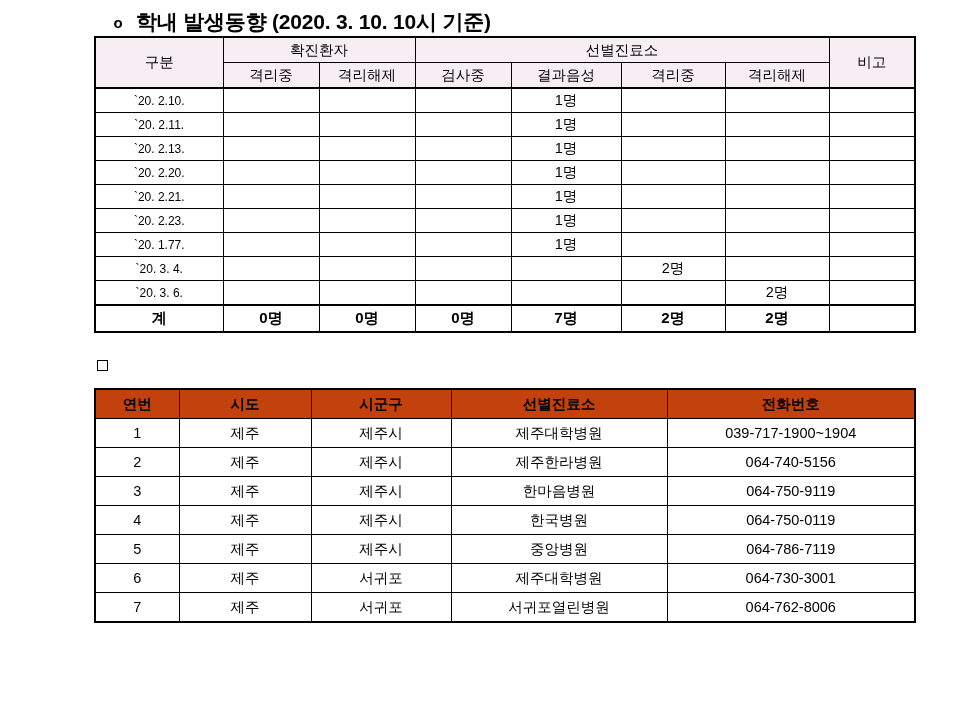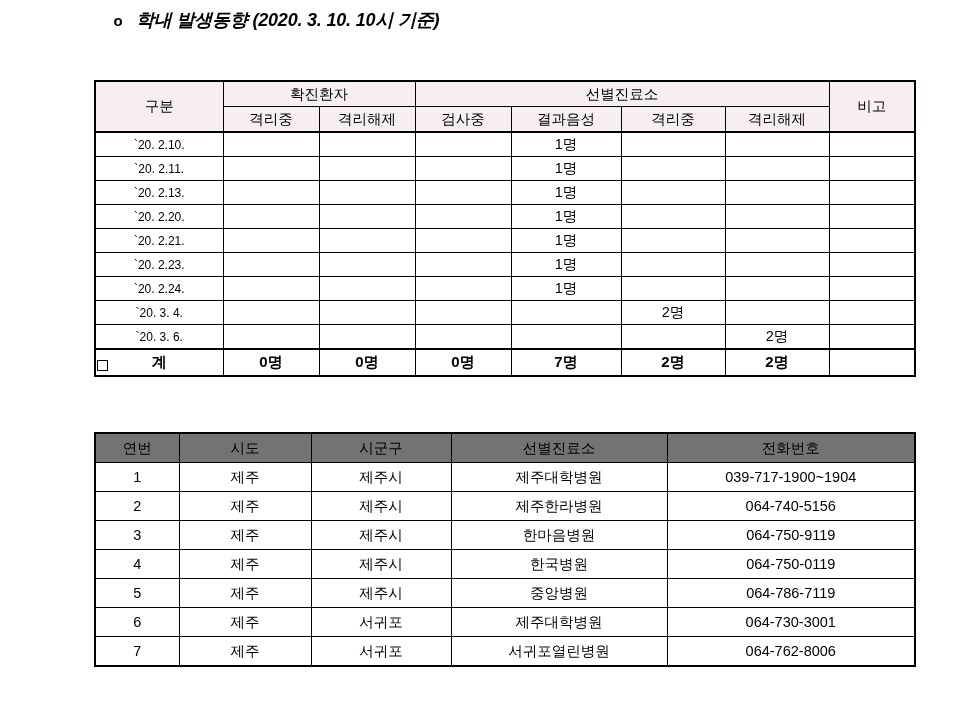--- a/index.html
+++ b/index.html
@@ -37,44 +37,42 @@
   }
   .bullet-sq {
     width: 11px;
     height: 11px;
     border: 1.6px solid #000;
     display: inline-block;
     box-sizing: border-box;
     margin-left: 3px;
   }
   .heading-text {
-    font-size: 18px;
+    font-size: 21px;
     font-weight: bold;
     letter-spacing: -0.2px;
     white-space: nowrap;
-    font-style: italic;
   }
 
   #heading-trend { position: absolute; left: 110px; top: 8px; }
   #heading-clinic { position: absolute; left: 94px; top: 360px; }
   #note-1 { position: absolute; left: 94px; top: 628px; }
   #note-2 { position: absolute; left: 94px; top: 662px; }
   .note-text {
     font-size: 15.5px;
     font-weight: bold;
     letter-spacing: -0.3px;
     white-space: nowrap;
   }
 
   
   table {
     border-collapse: collapse;
     font-size: 14px;
     table-layout: fixed;
-    margin-top: 44px;
   }
   table td, table th {
     border: 1px solid #000000;
     text-align: center;
     padding: 0;
     font-weight: normal;
     background: #ffffff;
   }
 
   
@@ -105,24 +103,24 @@
 
   
   #clinic-table {
     position: absolute;
     left: 94px;
     top: 388px;
     width: 820px;
     border: 2px solid #000;
   }
   #clinic-table th {
-    background: #737373;
+    background: #c2410c;
     font-size: 14.5px;
     height: 28px;
-    font-weight: normal;
+    font-weight: bold;
   }
   #clinic-table td {
     height: 28px;
     font-size: 14.5px;
   }
 </style>
 </head>
 <body>
 
 <div class="page">
@@ -214,21 +212,21 @@
         <td class="date-cell">`20. 2.23.</td>
         <td></td>
         <td></td>
         <td></td>
         <td>1명</td>
         <td></td>
         <td></td>
         <td></td>
       </tr>
       <tr>
-        <td class="date-cell">`20. 2.24.</td>
+        <td class="date-cell">`20. 1.77.</td>
         <td></td>
         <td></td>
         <td></td>
         <td>1명</td>
         <td></td>
         <td></td>
         <td></td>
       </tr>
       <tr>
         <td class="date-cell">`20. 3. 4.</td>

